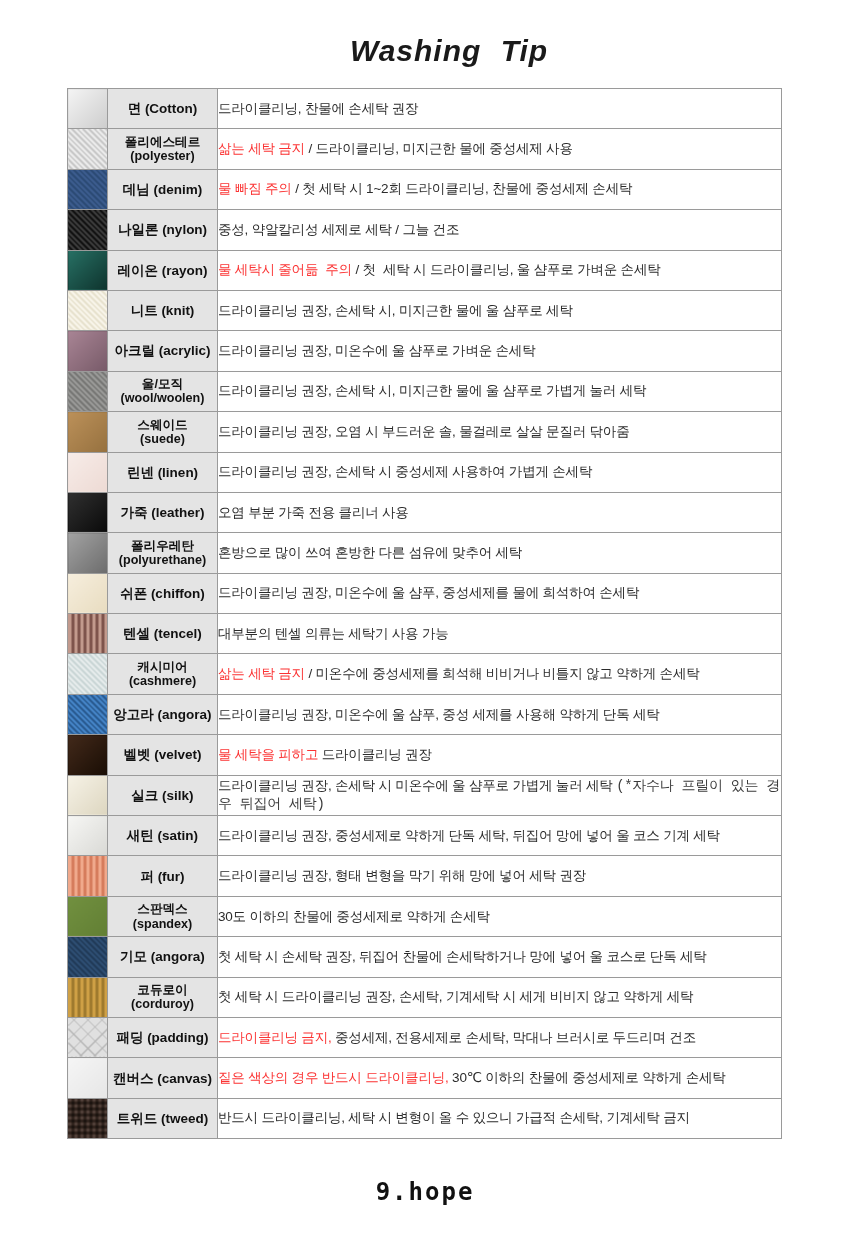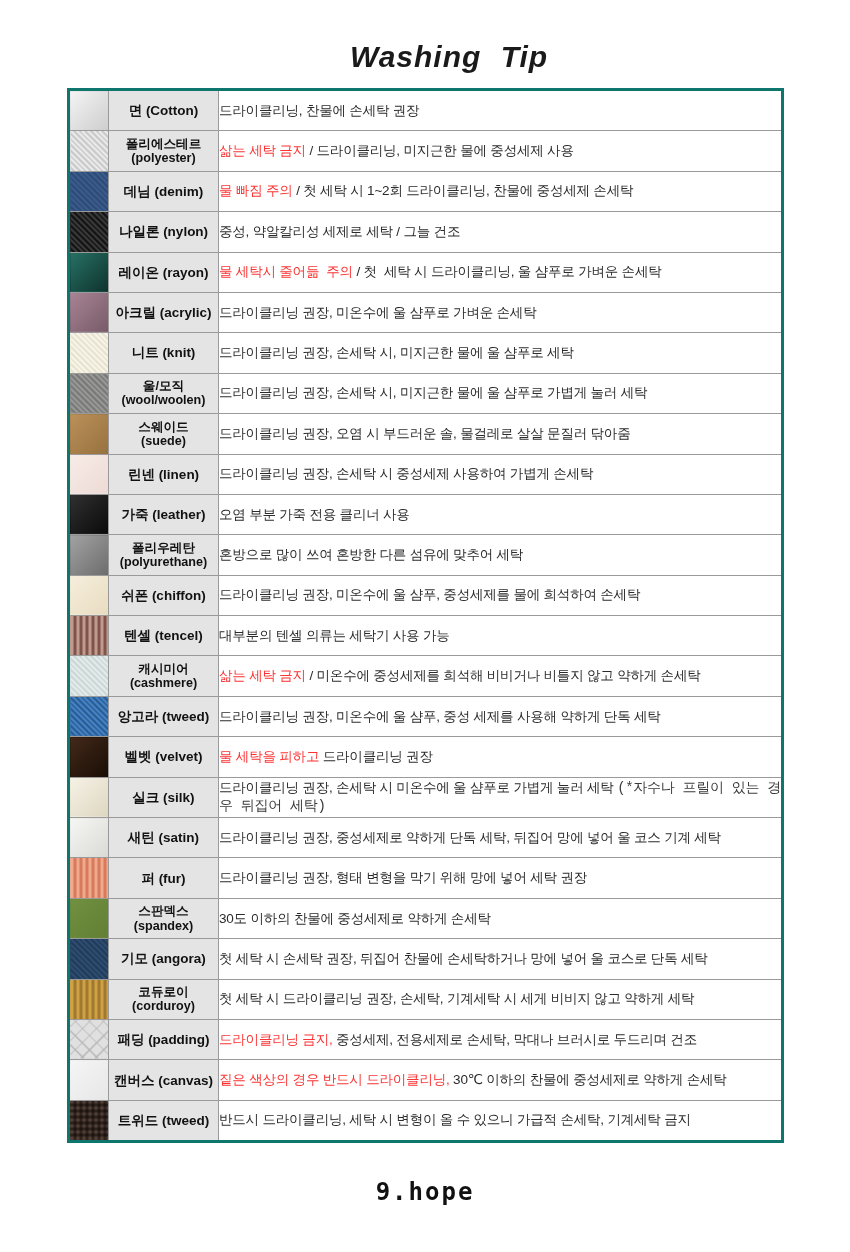--- a/index.html
+++ b/index.html
@@ -5,29 +5,29 @@
   html,body{margin:0;padding:0;}
   .page{
     position:relative;
     width:850px;height:1252px;
     background:#ffffff;
     font-family:"Liberation Sans","DejaVu Sans",sans-serif;
     overflow:hidden;
   }
   .title{
     position:absolute;top:24px;left:0;right:0;
-    margin:16px;text-align:center;
+    margin:10px;text-align:center;
     font-size:30px;font-style:italic;font-weight:bold;
     letter-spacing:1px;word-spacing:10px;color:#1a1a1a;padding-left:48px;
   }
   table.wash{
     position:absolute;left:67px;top:88px;
     width:714px;
     border-collapse:collapse;table-layout:fixed;
-    border:3px solid #0f766e;
+    border:1px solid #0f766e;
   }
   table.wash td{
     border:1px solid var(--border,#9a9a9a);
     height:39.4px;
     padding:0;
     overflow:hidden;
   }
   td.swatch-cell{width:40px;}
   td.name-cell{
     width:110px;
@@ -86,30 +86,30 @@
           <td class="swatch-cell" style="background: repeating-linear-gradient(45deg, rgb(60, 60, 60) 0px, rgb(60, 60, 60) 2px, rgb(16, 16, 16) 2px, rgb(16, 16, 16) 4px);"></td>
           <td class="name-cell">나일론 (nylon)</td>
           <td class="desc-cell"><span>중성, 약알칼리성 세제로 세탁 / 그늘 건조</span></td>
         </tr>
         <tr>
           <td class="swatch-cell" style="background: linear-gradient(135deg, rgb(39, 112, 100) 0%, rgb(14, 51, 45) 100%);"></td>
           <td class="name-cell">레이온 (rayon)</td>
           <td class="desc-cell"><span class="red">물 세탁시 줄어듦  주의</span><span> / 첫  세탁 시 드라이클리닝, 울 샴푸로 가벼운 손세탁</span></td>
         </tr>
         <tr>
+          <td class="swatch-cell" style="background: repeating-linear-gradient(45deg, rgb(248, 245, 234) 0px, rgb(248, 245, 234) 2px, rgb(230, 225, 205) 2px, rgb(230, 225, 205) 4px);"></td>
+          <td class="name-cell">니트 (knit)</td>
+          <td class="desc-cell"><span>드라이클리닝 권장, 손세탁 시, 미지근한 물에 울 샴푸로 세탁</span></td>
+        </tr>
+        <tr>
           <td class="swatch-cell" style="background: linear-gradient(135deg, rgb(168, 132, 148) 0%, rgb(119, 90, 104) 100%);"></td>
           <td class="name-cell">아크릴 (acrylic)</td>
           <td class="desc-cell"><span>드라이클리닝 권장, 미온수에 울 샴푸로 가벼운 손세탁</span></td>
         </tr>
         <tr>
-          <td class="swatch-cell" style="background: repeating-linear-gradient(45deg, rgb(248, 245, 234) 0px, rgb(248, 245, 234) 2px, rgb(230, 225, 205) 2px, rgb(230, 225, 205) 4px);"></td>
-          <td class="name-cell">니트 (knit)</td>
-          <td class="desc-cell"><span>드라이클리닝 권장, 손세탁 시, 미지근한 물에 울 샴푸로 세탁</span></td>
-        </tr>
-        <tr>
           <td class="swatch-cell" style="background: repeating-linear-gradient(45deg, rgb(154, 154, 152) 0px, rgb(154, 154, 152) 2px, rgb(118, 118, 116) 2px, rgb(118, 118, 116) 4px);"></td>
           <td class="name-cell two-line"><span>울/모직</span><br><span>(wool/woolen)</span></td>
           <td class="desc-cell"><span>드라이클리닝 권장, 손세탁 시, 미지근한 물에 울 샴푸로 가볍게 눌러 세탁</span></td>
         </tr>
         <tr>
           <td class="swatch-cell" style="background: linear-gradient(135deg, rgb(187, 144, 89) 0%, rgb(150, 113, 63) 100%);"></td>
           <td class="name-cell two-line"><span>스웨이드</span><br><span>(suede)</span></td>
           <td class="desc-cell"><span>드라이클리닝 권장, 오염 시 부드러운 솔, 물걸레로 살살 문질러 닦아줌</span></td>
         </tr>
         <tr>
@@ -137,21 +137,21 @@
           <td class="name-cell">텐셀 (tencel)</td>
           <td class="desc-cell"><span>대부분의 텐셀 의류는 세탁기 사용 가능</span></td>
         </tr>
         <tr>
           <td class="swatch-cell" style="background: repeating-linear-gradient(45deg, rgb(230, 236, 236) 0px, rgb(230, 236, 236) 2px, rgb(201, 213, 213) 2px, rgb(201, 213, 213) 4px);"></td>
           <td class="name-cell two-line"><span>캐시미어</span><br><span>(cashmere)</span></td>
           <td class="desc-cell"><span class="red">삶는 세탁 금지</span><span> / 미온수에 중성세제를 희석해 비비거나 비틀지 않고 약하게 손세탁</span></td>
         </tr>
         <tr>
           <td class="swatch-cell" style="background: repeating-linear-gradient(45deg, rgb(69, 133, 200) 0px, rgb(69, 133, 200) 2px, rgb(40, 89, 143) 2px, rgb(40, 89, 143) 4px);"></td>
-          <td class="name-cell">앙고라 (tweed)</td>
+          <td class="name-cell">앙고라 (angora)</td>
           <td class="desc-cell"><span>드라이클리닝 권장, 미온수에 울 샴푸, 중성 세제를 사용해 약하게 단독 세탁</span></td>
         </tr>
         <tr>
           <td class="swatch-cell" style="background: linear-gradient(135deg, rgb(66, 41, 26) 0%, rgb(25, 13, 4) 100%);"></td>
           <td class="name-cell">벨벳 (velvet)</td>
           <td class="desc-cell"><span class="red">물 세탁을 피하고</span><span> 드라이클리닝 권장</span></td>
         </tr>
         <tr>
           <td class="swatch-cell" style="background: linear-gradient(135deg, rgb(246, 242, 230) 0%, rgb(221, 214, 192) 100%);"></td>
           <td class="name-cell">실크 (silk)</td>

